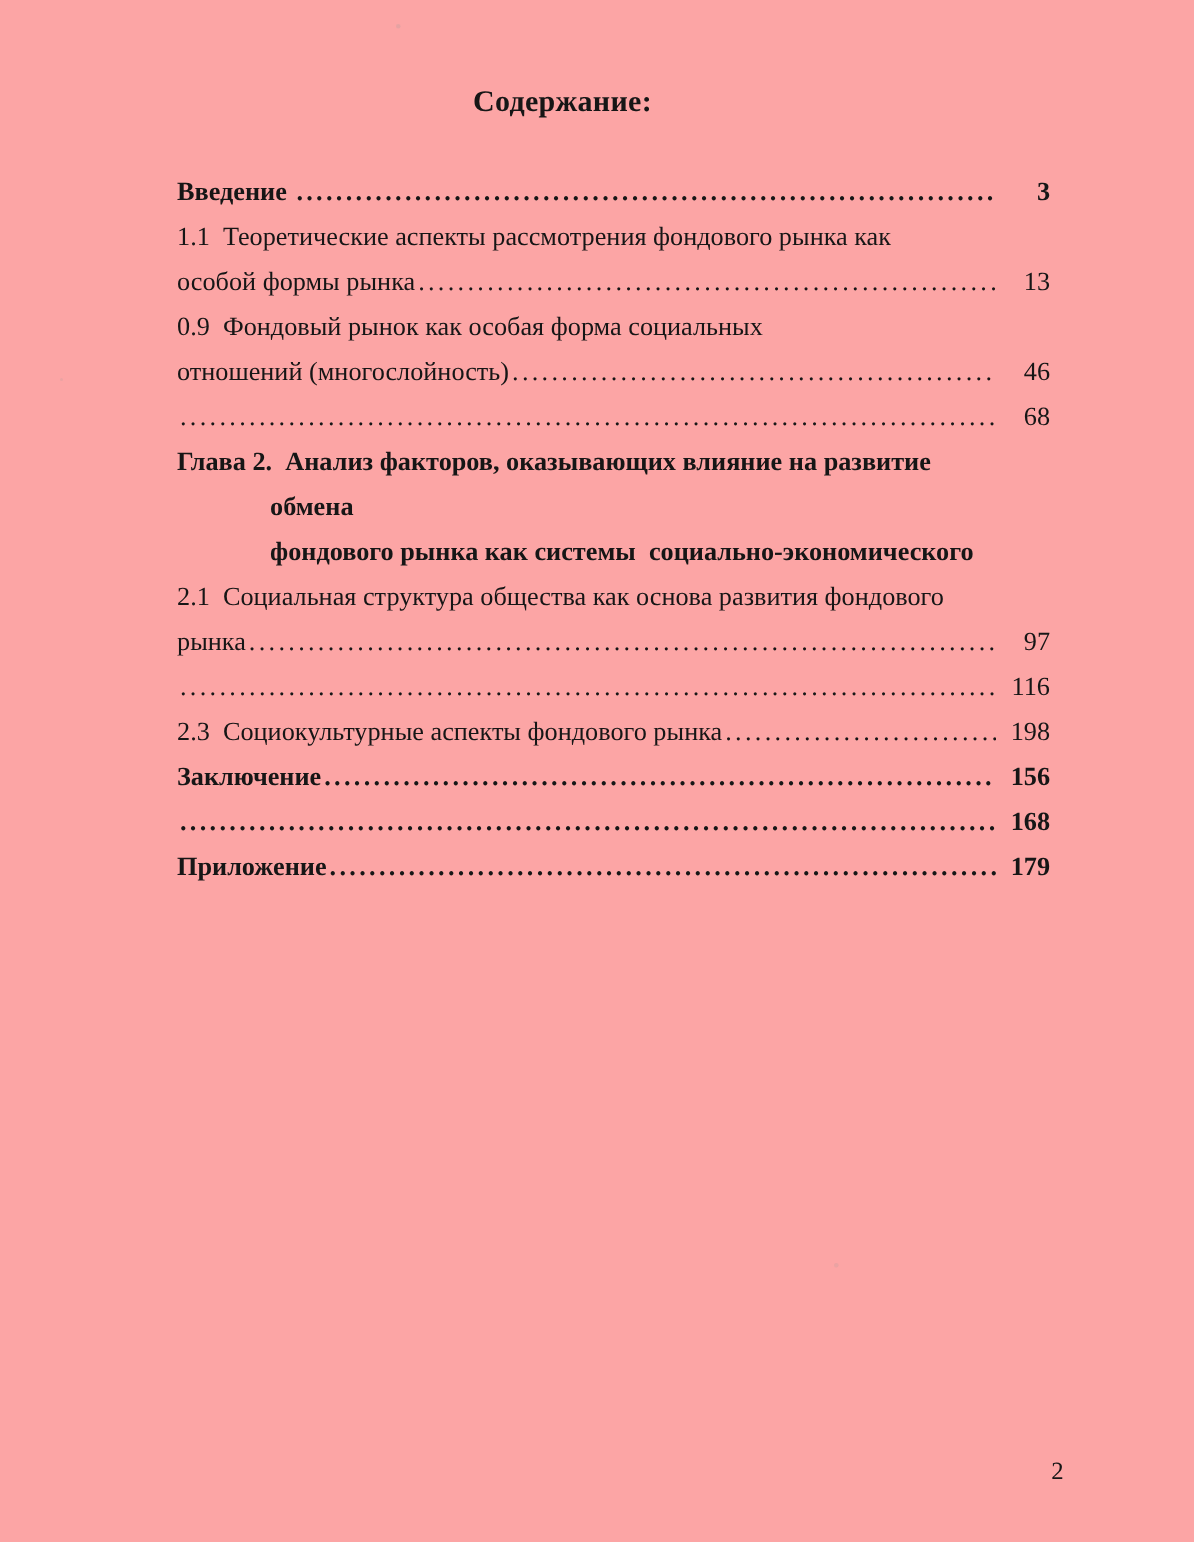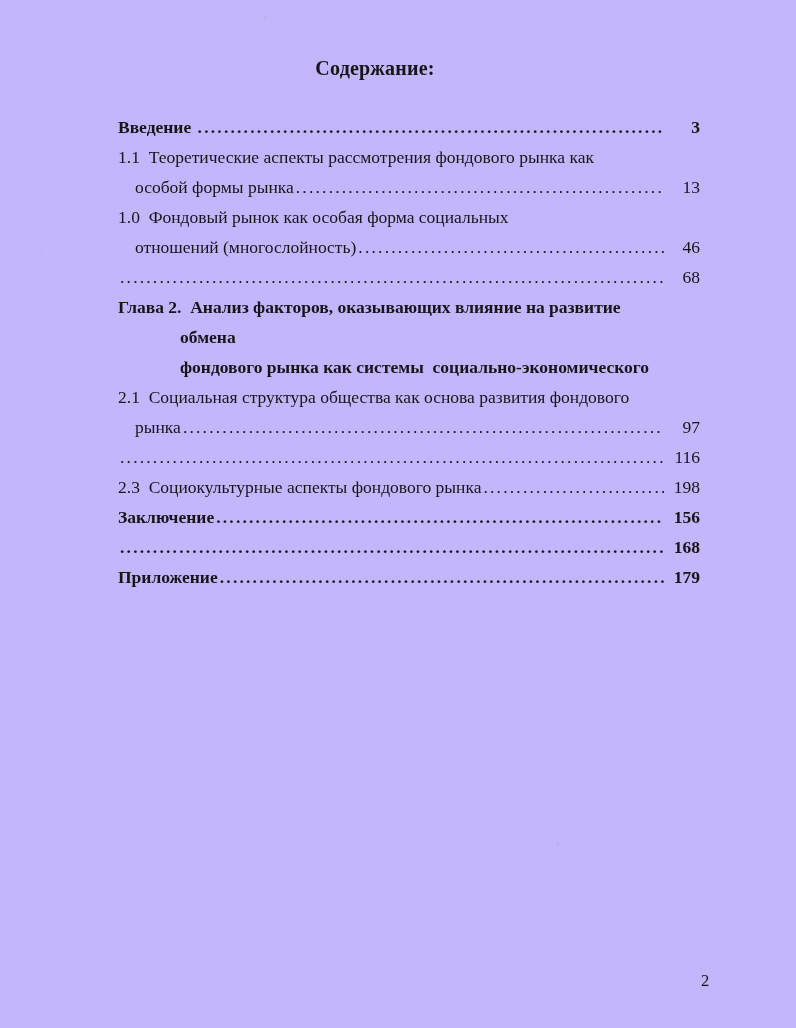--- a/index.html
+++ b/index.html
@@ -4,21 +4,21 @@
 <style>
   html, body { margin: 0; padding: 0; }
   body {
     width: 796px; height: 1028px;
     background: #ffffff;
     font-family: "Liberation Serif", serif;
     color: #161616;
     position: relative;
     overflow: hidden;
   }
-  .page { position: absolute; inset: 0; background: #c4b5fd; padding-left: 26px; }
+  .page { position: absolute; inset: 0; background: #fca5a5; padding-left: 26px; }
 
   .title {
     position: absolute;
     top: 57px; left: 120px; width: 510px;
     text-align: center;
     font-weight: 700;
     font-size: 20px;
     letter-spacing: .2px;
   }
 
@@ -28,21 +28,21 @@
     font-size: 17.5px;
   }
   .toc-row {
     display: flex;
     align-items: flex-start;
     height: 30px;
     line-height: 30px;
     white-space: nowrap;
   }
   .toc-row.bold { font-weight: 700; }
-  .toc-row.indent-1 { margin-left: 17px; }
+  .toc-row.indent-1 { }
   .toc-row.indent-2 { margin-left: 62px; }
   .label { white-space: pre; flex: none; }
   .leader {
     flex: 1 1 auto;
     overflow: hidden;
     white-space: nowrap;
     letter-spacing: 2.2px;
     margin-left: 2px;
   }
   .pagenum {
@@ -82,21 +82,21 @@
       </div>
       <div class="toc-row indent-0">
         <span class="label">1.1  Теоретические аспекты рассмотрения фондового рынка как</span>
       </div>
       <div class="toc-row indent-1">
         <span class="label">особой формы рынка</span>
         <span class="leader">................................................................................................................................................................</span>
         <span class="pagenum">13</span>
       </div>
       <div class="toc-row indent-0">
-        <span class="label">1.0  Фондовый рынок как особая форма социальных</span>
+        <span class="label">0.9  Фондовый рынок как особая форма социальных</span>
       </div>
       <div class="toc-row indent-1">
         <span class="label">отношений (многослойность)</span>
         <span class="leader">................................................................................................................................................................</span>
         <span class="pagenum">46</span>
       </div>
       <div class="toc-row indent-0">
         <span class="leader">................................................................................................................................................................</span>
         <span class="pagenum">68</span>
       </div>

